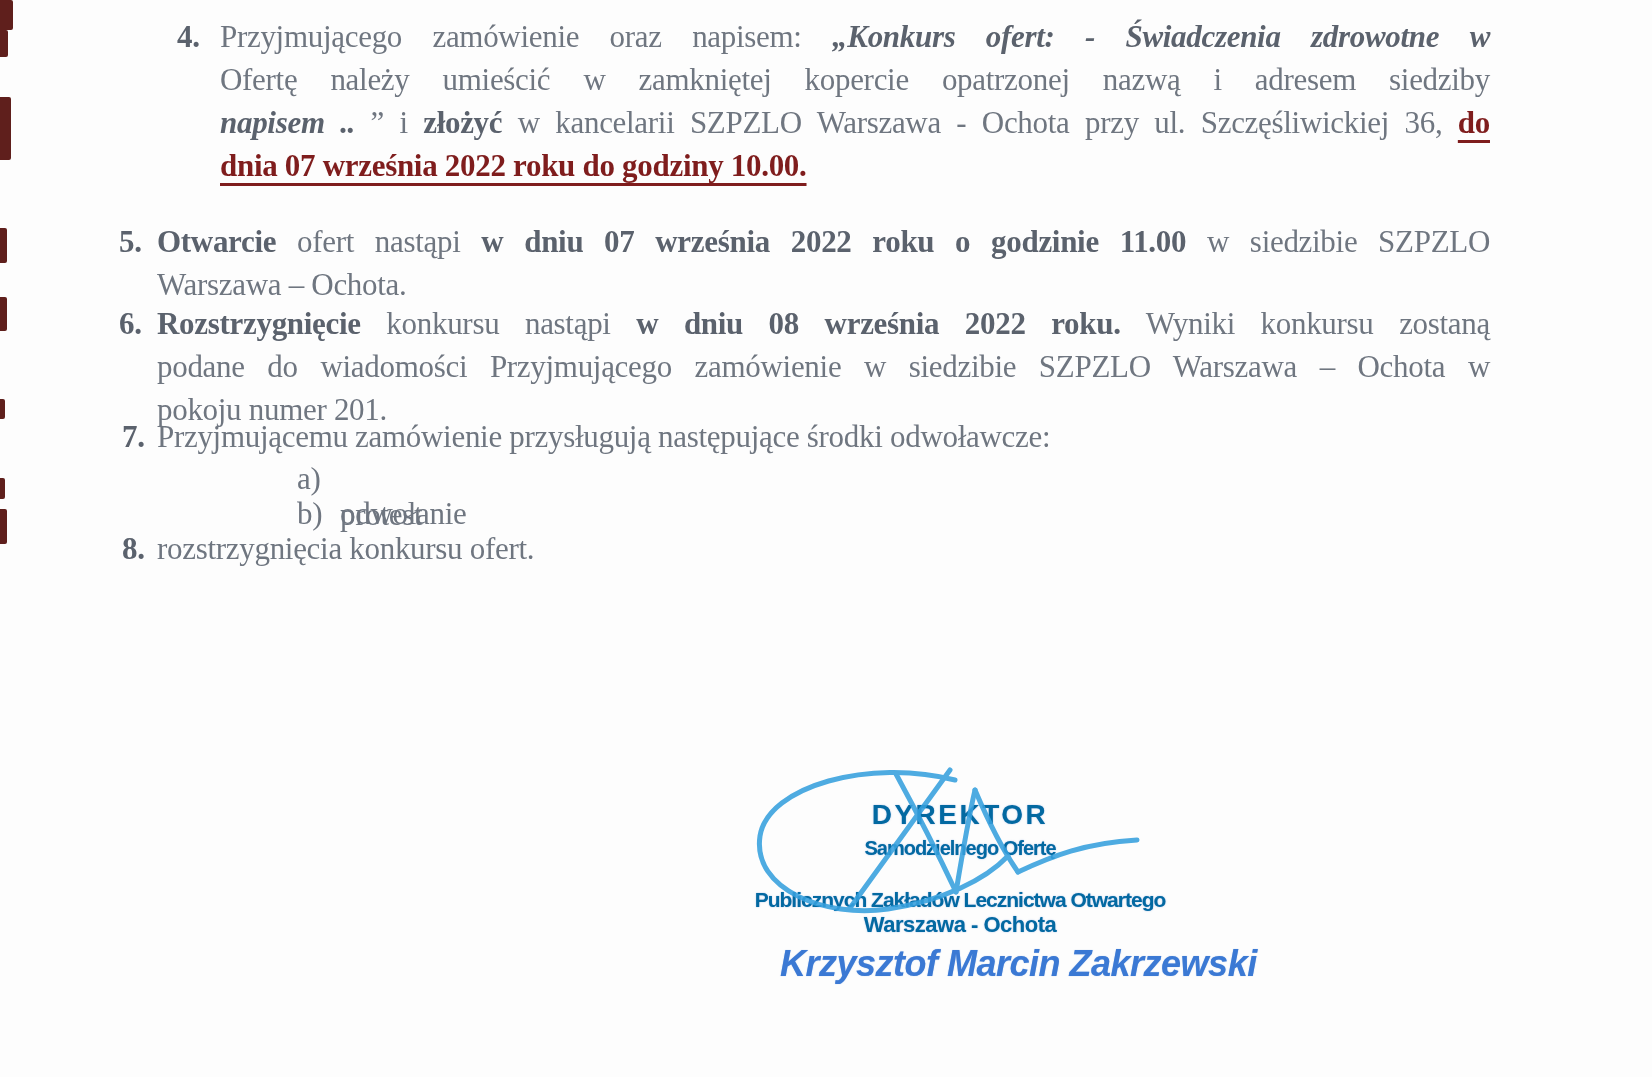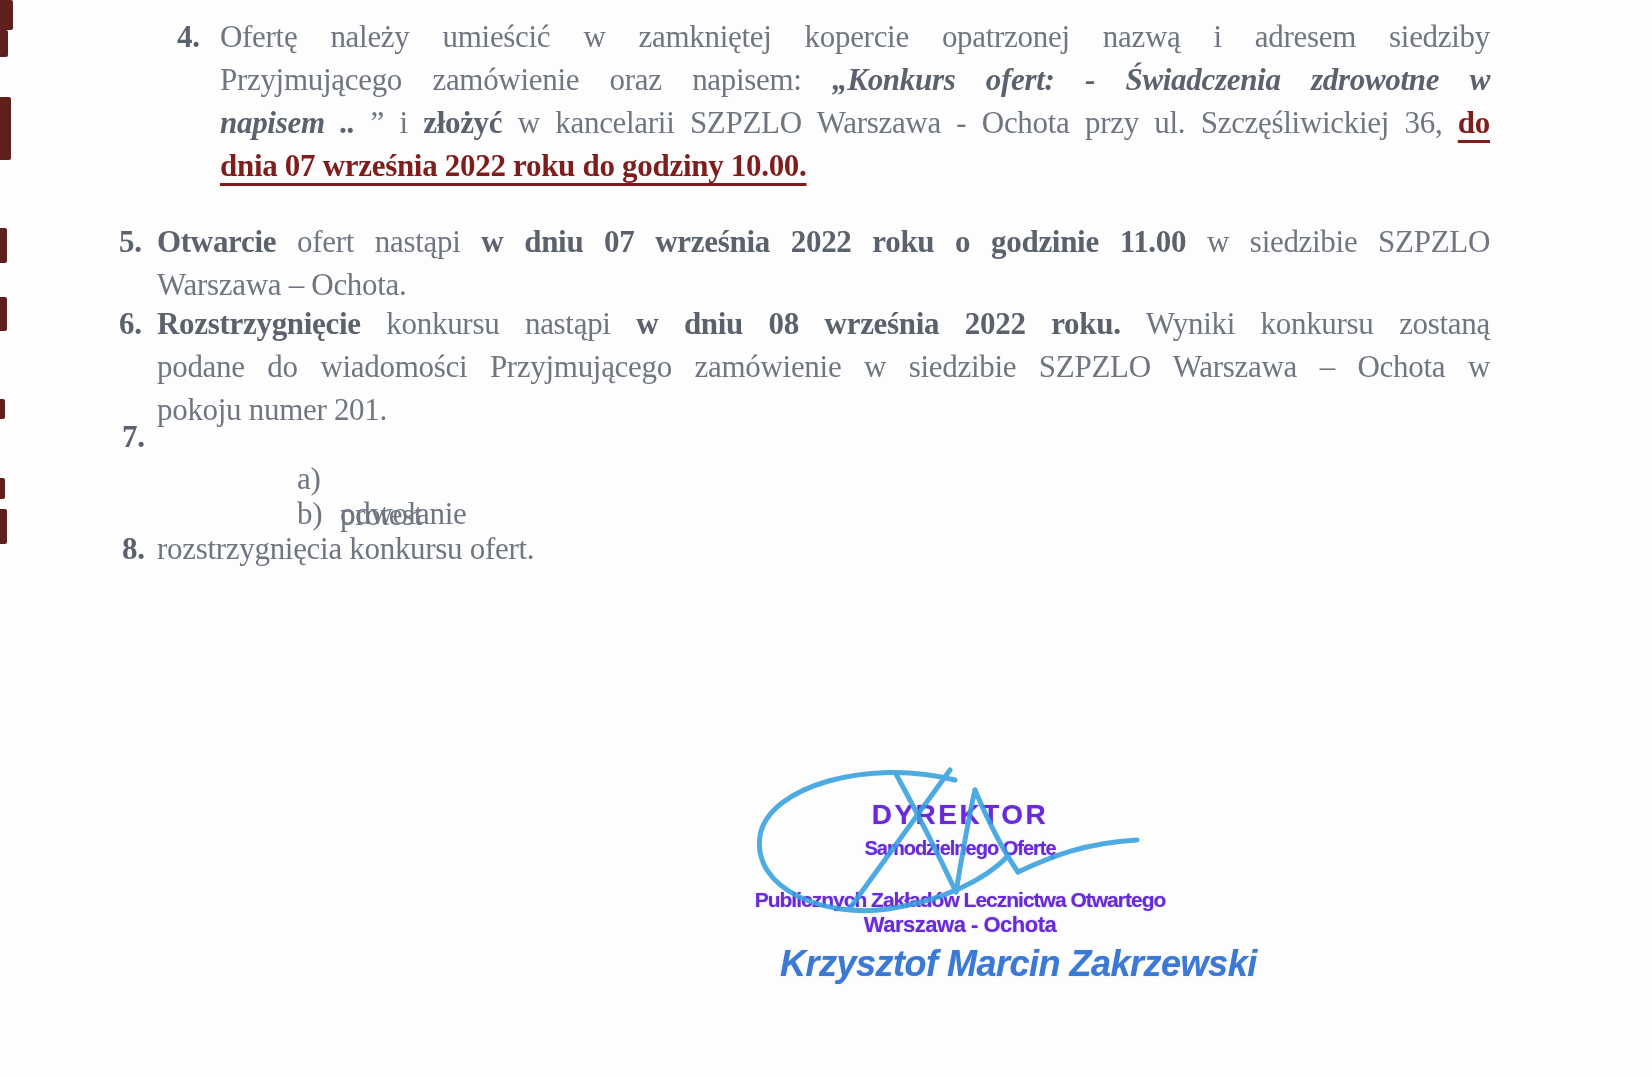--- a/index.html
+++ b/index.html
@@ -29,21 +29,21 @@
   .em2 { top:30px; height:27px; width:8px;  }
   .em3 { top:97px; height:63px; width:11px; }
   .em4 { top:228px;height:35px; width:7px;  }
   .em5 { top:297px;height:34px; width:7px;  }
   .em6 { top:399px;height:20px; width:5px;  }
   .em7 { top:478px;height:21px; width:5px;  }
   .em8 { top:509px;height:35px; width:7px;  }
   
   .stamp {
     position:absolute; left:660px; top:800px; width:600px; text-align:center;
-    font-family:"Liberation Sans", sans-serif; color:#6d28d9; font-weight:700;
+    font-family:"Liberation Sans", sans-serif; color:#0369a1; font-weight:700;
     text-shadow:0 0 1.5px rgba(70,120,205,0.55);
   }
   .stamp-l1 { font-size:28px; line-height:30px; letter-spacing:2.5px; }
   .stamp-l2 { font-size:20px; line-height:24px; letter-spacing:-1px; margin-top:6px; }
   .stamp-l3 { font-size:21px; line-height:24px; letter-spacing:-1px;margin-top:28px; }
   .stamp-l4 { font-size:22px; line-height:24px; letter-spacing:-0.5px; margin-top:1px; }
   
   .scribble { position:absolute; left:0; top:0; pointer-events:none; }
   
   .sig-name {
@@ -63,24 +63,24 @@
   <div class="edge-mark em3"></div>
   <div class="edge-mark em4"></div>
   <div class="edge-mark em5"></div>
   <div class="edge-mark em6"></div>
   <div class="edge-mark em7"></div>
   <div class="edge-mark em8"></div>
 
   <div class="num" style="left:177px; top:15px;">4.</div>
   <div class="txt" style="left:220px; top:15px; width:1270px;">
     <div class="line just">
-      <span>Ofertę należy umieścić w zamkniętej kopercie opatrzonej nazwą i adresem siedziby</span>
+      <span>Przyjmującego zamówienie oraz napisem: </span><span class="bi">„Konkurs ofert: - Świadczenia zdrowotne w</span>
     </div>
     <div class="line just">
-      <span>Przyjmującego zamówienie oraz napisem: </span><span class="bi">„Konkurs ofert: - Świadczenia zdrowotne w</span>
+      <span>Ofertę należy umieścić w zamkniętej kopercie opatrzonej nazwą i adresem siedziby</span>
     </div>
     <div class="line just">
       <span class="bi">napisem .. </span><span>” i </span><span class="b">złożyć</span><span> w kancelarii SZPZLO Warszawa - Ochota przy ul. Szczęśliwickiej 36, </span><span class="bu">do</span>
     </div>
     <div class="line">
       <span class="bu">dnia 07 września  2022 roku do godziny 10.00.</span>
     </div>
   </div>
 
   <div class="num" style="left:119px; top:220px;">5.</div>
@@ -100,20 +100,25 @@
     </div>
     <div class="line just">
       <span>podane do wiadomości Przyjmującego zamówienie w siedzibie SZPZLO Warszawa – Ochota w</span>
     </div>
     <div class="line">
       <span>pokoju numer 201.</span>
     </div>
   </div>
 
   <div class="num" style="left:122px; top:415px;">7.</div>
+  <div class="txt" style="left:157px; top:415px; width:1333px;">
+    <div class="line">
+      <span>Przyjmującemu zamówienie przysługują następujące środki odwoławcze:</span>
+    </div>
+  </div>
   <div class="txt" style="left:297px; top:457px;">a)</div>
   <div class="txt" style="left:340px; top:457px;margin-top:36px;">protest</div>
   <div class="txt" style="left:297px; top:492px;">b)</div>
   <div class="txt" style="left:340px; top:492px;">odwołanie</div>
 
   <div class="num" style="left:122px; top:527px;">8.</div>
   <div class="txt" style="left:157px; top:527px; width:1333px;">
     <div class="line">
       <span>rozstrzygnięcia konkursu ofert.</span>
     </div>

